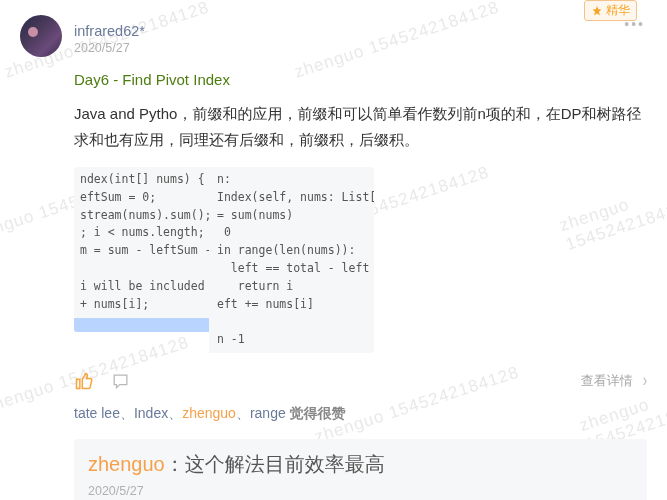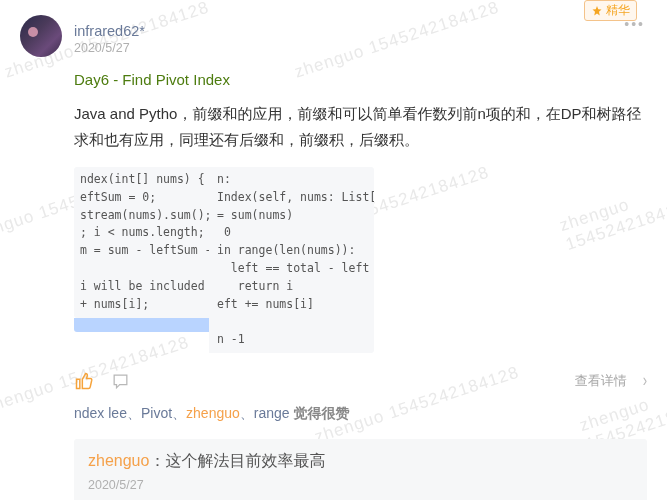--- a/index.html
+++ b/index.html
@@ -97,37 +97,37 @@
   }
   .icon-btn.thumb svg { stroke: #f6a33a; fill: none; }
   .icon-btn.comment svg { stroke: #b8b8b8; fill: none; }
   .view-details {
     margin-left: auto;
     color: #a8a8a8;
     font-size: 13px;
     cursor: pointer;
     display: flex;
     align-items: flex-start;
-    gap: 16px;
+    gap: 10px;
   }
   .likers {
     margin-top: 14px;
     font-size: 14px;
     color: #6a7a99;
   }
   .likers .sep { color: #6a7a99; }
   .likers .hl { color: #f5a14a; }
   .likers .suffix { color: #888; font-weight: bold; }
   .comment-box {
     margin-top: 16px;
     background: #f6f7f8;
     padding: 12px 14px 10px 14px;
     border-radius: 3px;
   }
-  .comment-line { font-size: 16px; }
+  .comment-line { font-size: 20px; }
   .comment-line .author { color: #f5a14a; }
   .comment-line .text { color: #555; }
   .comment-date { color: #b0b0b0; font-size: 12.5px; margin-top: 6px; }
   .chevron { display:inline-block; transform: scaleY(1.4); color:#bbb; }
 
   .wm { position:absolute; color:#e9e9e9; font-size:17px; transform:rotate(-18deg); pointer-events:none; user-select:none; z-index:-1; font-weight:400; letter-spacing:1px;}
 </style>
 </head>
 <body>
 
@@ -198,21 +198,21 @@
           <path d="M4 4h16v12H11l-4 4v-4H4V4z"></path>
         </svg>
       </span>
       <span class="view-details">
         <span>查看详情</span>
         <span class="chevron">›</span>
       </span>
     </div>
 
     <div class="likers">
-      <span>ndex lee</span><span class="sep">、</span><span>Pivot</span><span class="sep">、</span><span class="hl">zhenguo</span><span class="sep">、</span><span>range</span>
+      <span>tate lee</span><span class="sep">、</span><span>Index</span><span class="sep">、</span><span class="hl">zhenguo</span><span class="sep">、</span><span>range</span>
       <span class="suffix">觉得很赞</span>
     </div>
 
     <div class="comment-box">
       <div class="comment-line">
         <span class="author">zhenguo</span><span class="text">：这个解法目前效率最高</span>
       </div>
       <div class="comment-date">2020/5/27</div>
     </div>
 

